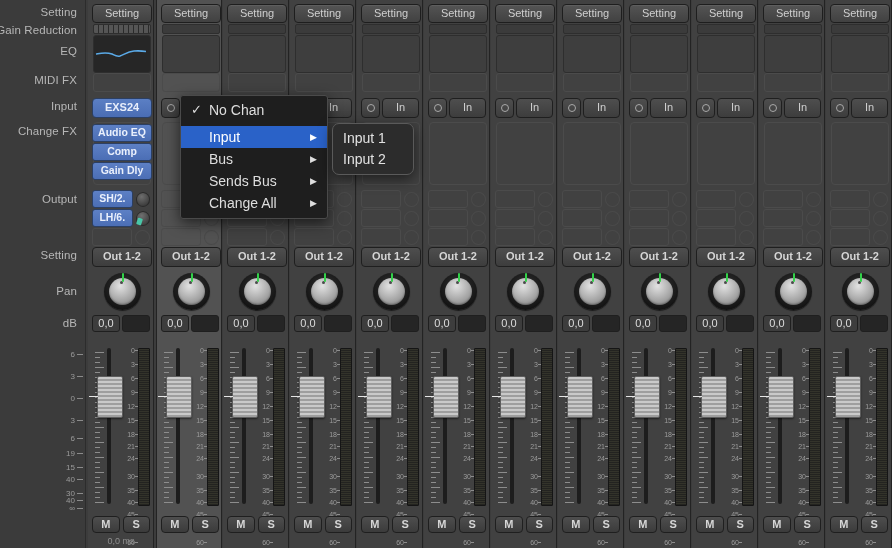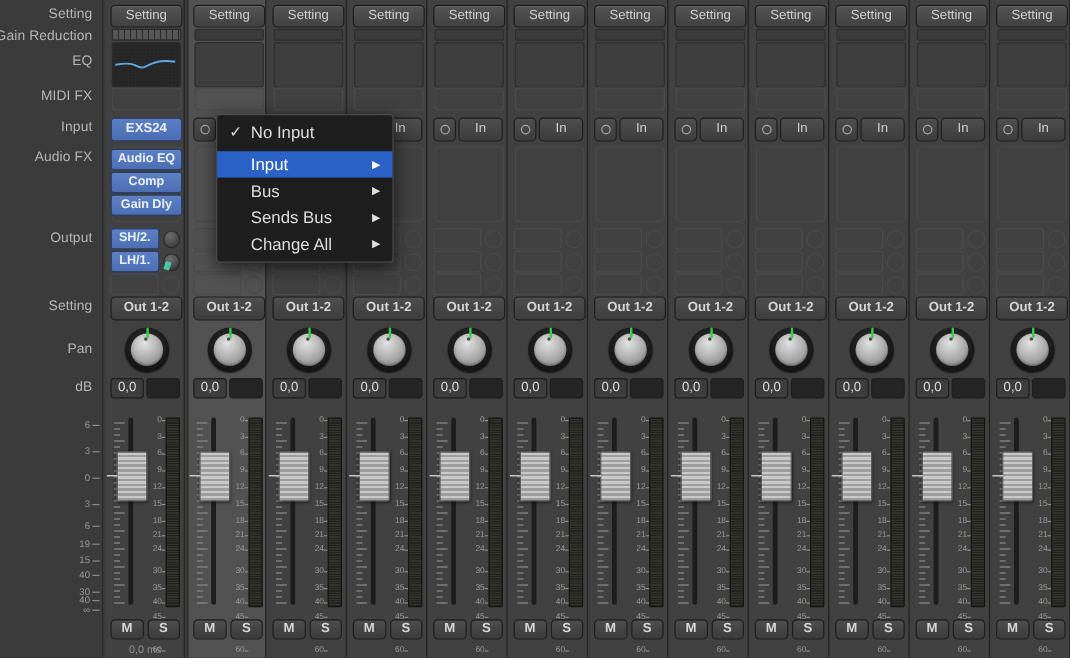--- a/index.html
+++ b/index.html
@@ -213,21 +213,21 @@
 <body>
 
 <div id="mixer">
 
   <div id="labels">
       <div class="lbl" style="top: 6px;">Setting</div>
       <div class="lbl" style="top: 24px;">Gain Reduction</div>
       <div class="lbl" style="top: 45px;">EQ</div>
       <div class="lbl" style="top: 74px;">MIDI FX</div>
       <div class="lbl" style="top: 100px;">Input</div>
-      <div class="lbl" style="top: 125px;">Audio FX</div>
+      <div class="lbl" style="top: 125px;">Change FX</div>
       <div class="lbl" style="top: 193px;">Output</div>
       <div class="lbl" style="top: 249px;">Setting</div>
       <div class="lbl" style="top: 285px;">Pan</div>
       <div class="lbl" style="top: 317px;">dB</div>
     </div>
   <div id="dbruler">
       <div class="dbtxt" style="top: 6px;">6</div>
       <div class="dbtick" style="top: 6px;"></div>
       <div class="dbtxt" style="top: 28px;">3</div>
       <div class="dbtick" style="top: 28px;"></div>
@@ -264,21 +264,21 @@
         <div class="inst">EXS24</div>
         <div class="fxbox"></div>
         <div class="fxslot" style="top:124px">Audio EQ</div>
         <div class="fxslot" style="top:143px">Comp</div>
         <div class="fxslot" style="top:162px">Gain Dly</div>
         <div class="sendrow" style="top:190px">
           <div class="sendslot act">SH/2.</div>
           <div class="sendknob act"></div>
         </div>
         <div class="sendrow" style="top:209px">
-          <div class="sendslot act">LH/1.</div>
+          <div class="sendslot act">LH/6.</div>
           <div class="sendknob act green"></div>
         </div>
         <div class="sendrow" style="top:228px">
           <div class="sendslot"></div>
           <div class="sendknob"></div>
         </div>
         <div class="outbtn">Out 1-2</div>
         <div class="pan">
           <span class="pandot"></span>
         </div>
@@ -1535,21 +1535,25 @@
           <div class="meter"></div>
         </div>
         <div class="ms">
           <div class="msb">M</div>
           <div class="msb">S</div>
         </div>
       </div>
     </div>
 
   <div id="menu">
-      <div class="mitem"><span class="chk">✓</span><span>No Input</span></div>
+      <div class="mitem"><span class="chk">✓</span><span>No Chan</span></div>
       <div class="msep"></div>
       <div class="mitem hl"><span>Input</span><span class="arr">▶</span></div>
       <div class="mitem"><span>Bus</span><span class="arr">▶</span></div>
       <div class="mitem"><span>Sends Bus</span><span class="arr">▶</span></div>
       <div class="mitem"><span>Change All</span><span class="arr">▶</span></div>
     </div>
+  <div id="submenu">
+      <div class="sitem">Input 1</div>
+      <div class="sitem">Input 2</div>
+    </div>
 
 </div>
 
 </body></html>

